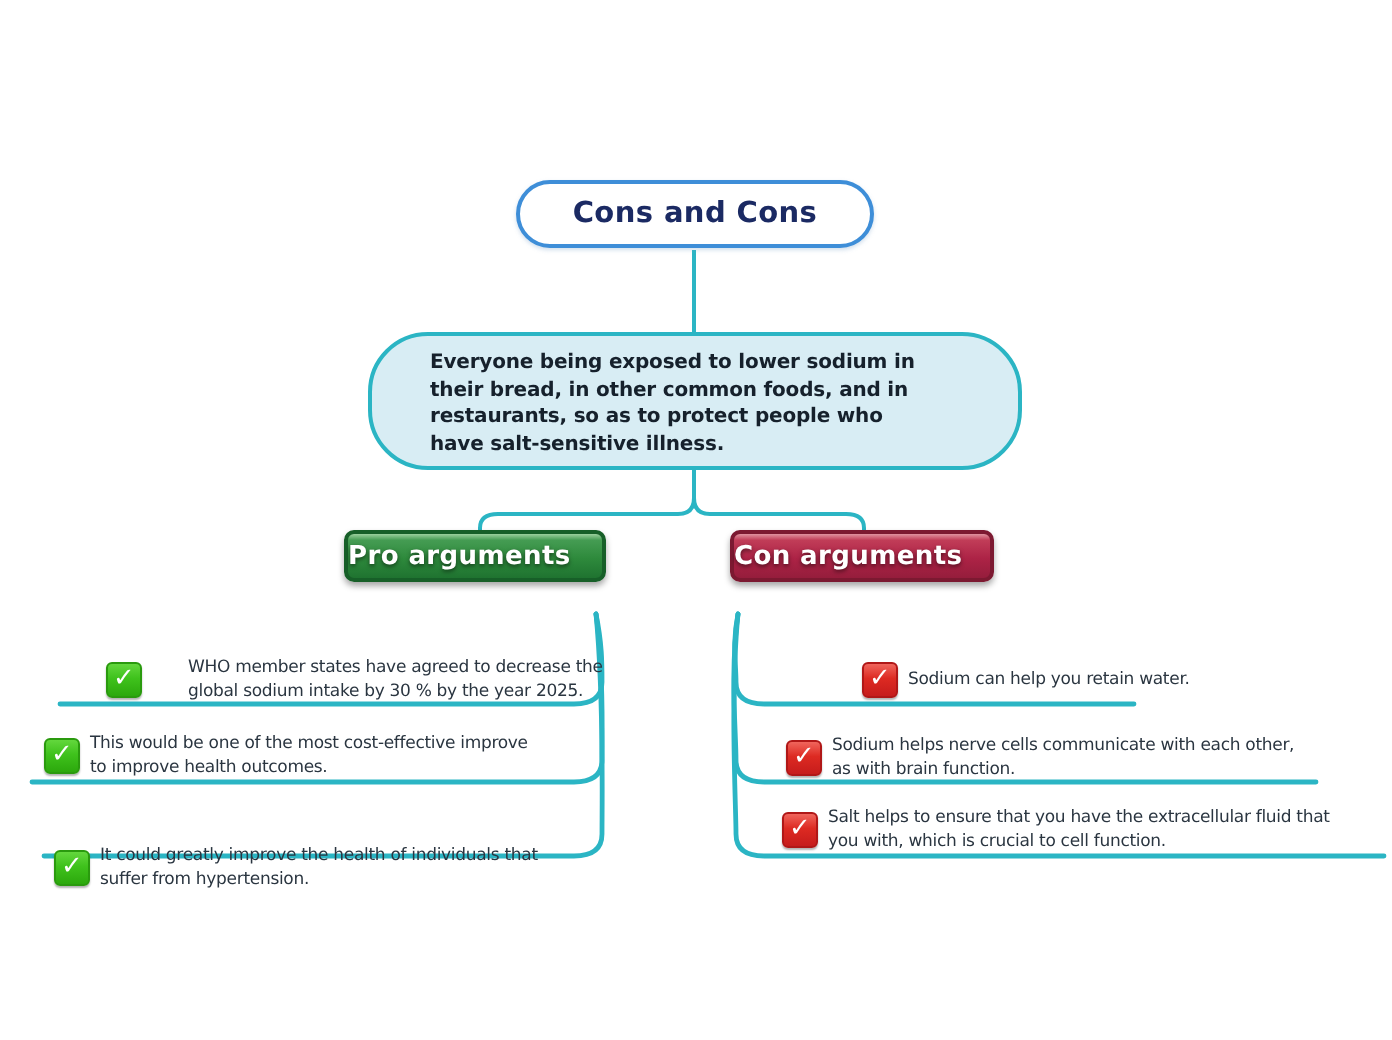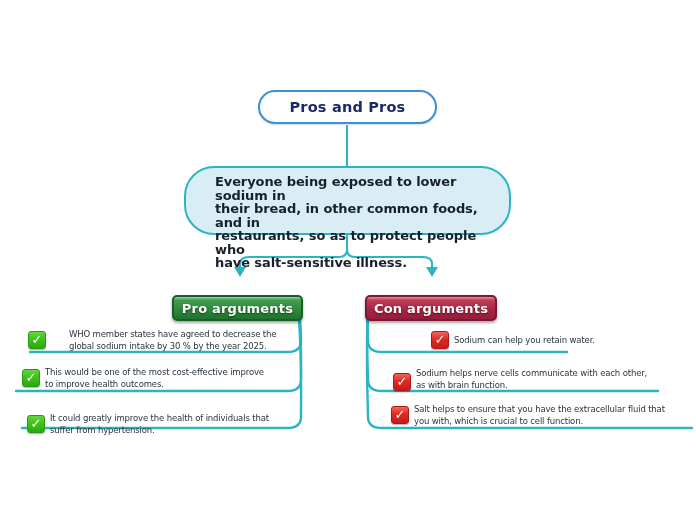--- a/index.html
+++ b/index.html
@@ -19,27 +19,27 @@
   .root-node .label {
     font-size:14.5px; font-weight:bold; color:#1b2a63; letter-spacing:0.2px;
   }
 
   .topic-node {
     position:absolute; left:184px; top:166px; width:323px; height:65px;
     background:#d8edf4; border:2px solid #2bb5c4; border-radius:30px;
   }
   .topic-node .text {
     position:absolute; left:29px; top:7px; right:12px;
-    font-size:13px; font-weight:bold; color:#16212c;
+    font-size:10px; font-weight:bold; color:#16212c;
     line-height:13.5px; white-space:pre-line; letter-spacing:-0.1px;
   }
 
   .branch-button {
-    position:absolute; top:295px; height:22px; border-radius:5px;
-    display:flex; align-items:center; justify-content:center;
+    position:absolute; top:265px; height:22px; border-radius:5px;
+    display:flex; align-items:center; justify-content:flex-start;
     box-shadow:0 2px 3px rgba(0,0,0,0.35);
   }
   .branch-button .label {
     font-size:13px; font-weight:bold; color:#ffffff;
     text-shadow:0 1px 2px rgba(0,0,0,0.55); letter-spacing:0.2px;
   }
   .branch-button.pro {
     left:172px; width:127px;
     border:2px solid #175f28;
     background:linear-gradient(180deg, #9bd09d 0%, #459c53 14%, #2e8a3c 55%, #1f7330 100%);
@@ -59,25 +59,25 @@
     width:16px; height:16px; border-radius:3px; flex:0 0 16px;
     display:flex; align-items:center; justify-content:center;
     box-shadow:0 1px 1px rgba(0,0,0,0.3);
   }
   .check::before {
     content:"\2713"; color:#ffffff; font-weight:bold; font-size:13px; line-height:16px;
   }
   .check.green { background:linear-gradient(180deg,#63d73d 0%,#3fc21c 45%,#2ca80d 100%); border:1px solid #2a9a0e; }
   .check.red   { background:linear-gradient(180deg,#f0655c 0%,#dd2a22 45%,#c61c1c 100%); border:1px solid #b01717; }
 
-  #pro-item-1 { left:28px;  top:328px;gap:23px; }
+  #pro-item-1 { left:53px;  top:328px;gap:23px; }
   #pro-item-2 { left:22px;  top:366px; }
-  #pro-item-3 { left:27px;  top:412px; }
+  #pro-item-3 { left:27px;  top:422px; }
   #con-item-1 { left:393px; top:331px;padding-left:38px; }
-  #con-item-2 { left:393px; top:367px;align-items:flex-end; }
+  #con-item-2 { left:393px; top:367px; }
   #con-item-3 { left:391px; top:403px; }
 </style>
 </head>
 <body>
 
 <div class="canvas">
 
   <svg class="connectors" viewBox="0 0 696 520" fill="none">
     <path d="M347,125 L347,166" stroke="#2bb5c4" stroke-width="2"></path>
     <path d="M347,235 L347,249 Q347,257 339,257 L249,257 Q240,257 240,264 L240,269" stroke="#2bb5c4" stroke-width="2" stroke-linecap="round"></path>
@@ -88,21 +88,21 @@
     <path d="M298,307 C301,322 301,331 301,341 Q301,352 287,352 L30,352" stroke="#2bb5c4" stroke-width="2.4" stroke-linecap="round"></path>
     <path d="M298,307 C302,335 301,366 301,380 Q301,391 287,391 L16,391" stroke="#2bb5c4" stroke-width="2.4" stroke-linecap="round"></path>
     <path d="M298,307 C302,348 301,403 301,417 Q301,428 287,428 L22,428" stroke="#2bb5c4" stroke-width="2.4" stroke-linecap="round"></path>
 
     <path d="M369,307 C366,322 368,331 368,341 Q368,352 382,352 L567,352" stroke="#2bb5c4" stroke-width="2.4" stroke-linecap="round"></path>
     <path d="M369,307 C365,335 368,366 368,380 Q368,391 382,391 L658,391" stroke="#2bb5c4" stroke-width="2.4" stroke-linecap="round"></path>
     <path d="M369,307 C365,348 368,403 368,417 Q368,428 382,428 L692,428" stroke="#2bb5c4" stroke-width="2.4" stroke-linecap="round"></path>
   </svg>
 
   <div class="root-node">
-    <span class="label">Pros and Pros</span>
+    <span class="label">Cons and Cons</span>
   </div>
 
   <div class="topic-node">
     <div class="text">Everyone being exposed to lower sodium in
 their bread, in other common foods, and in
 restaurants, so as to protect people who
 have salt-sensitive illness.</div>
   </div>
 
   <div class="branch-button pro">

